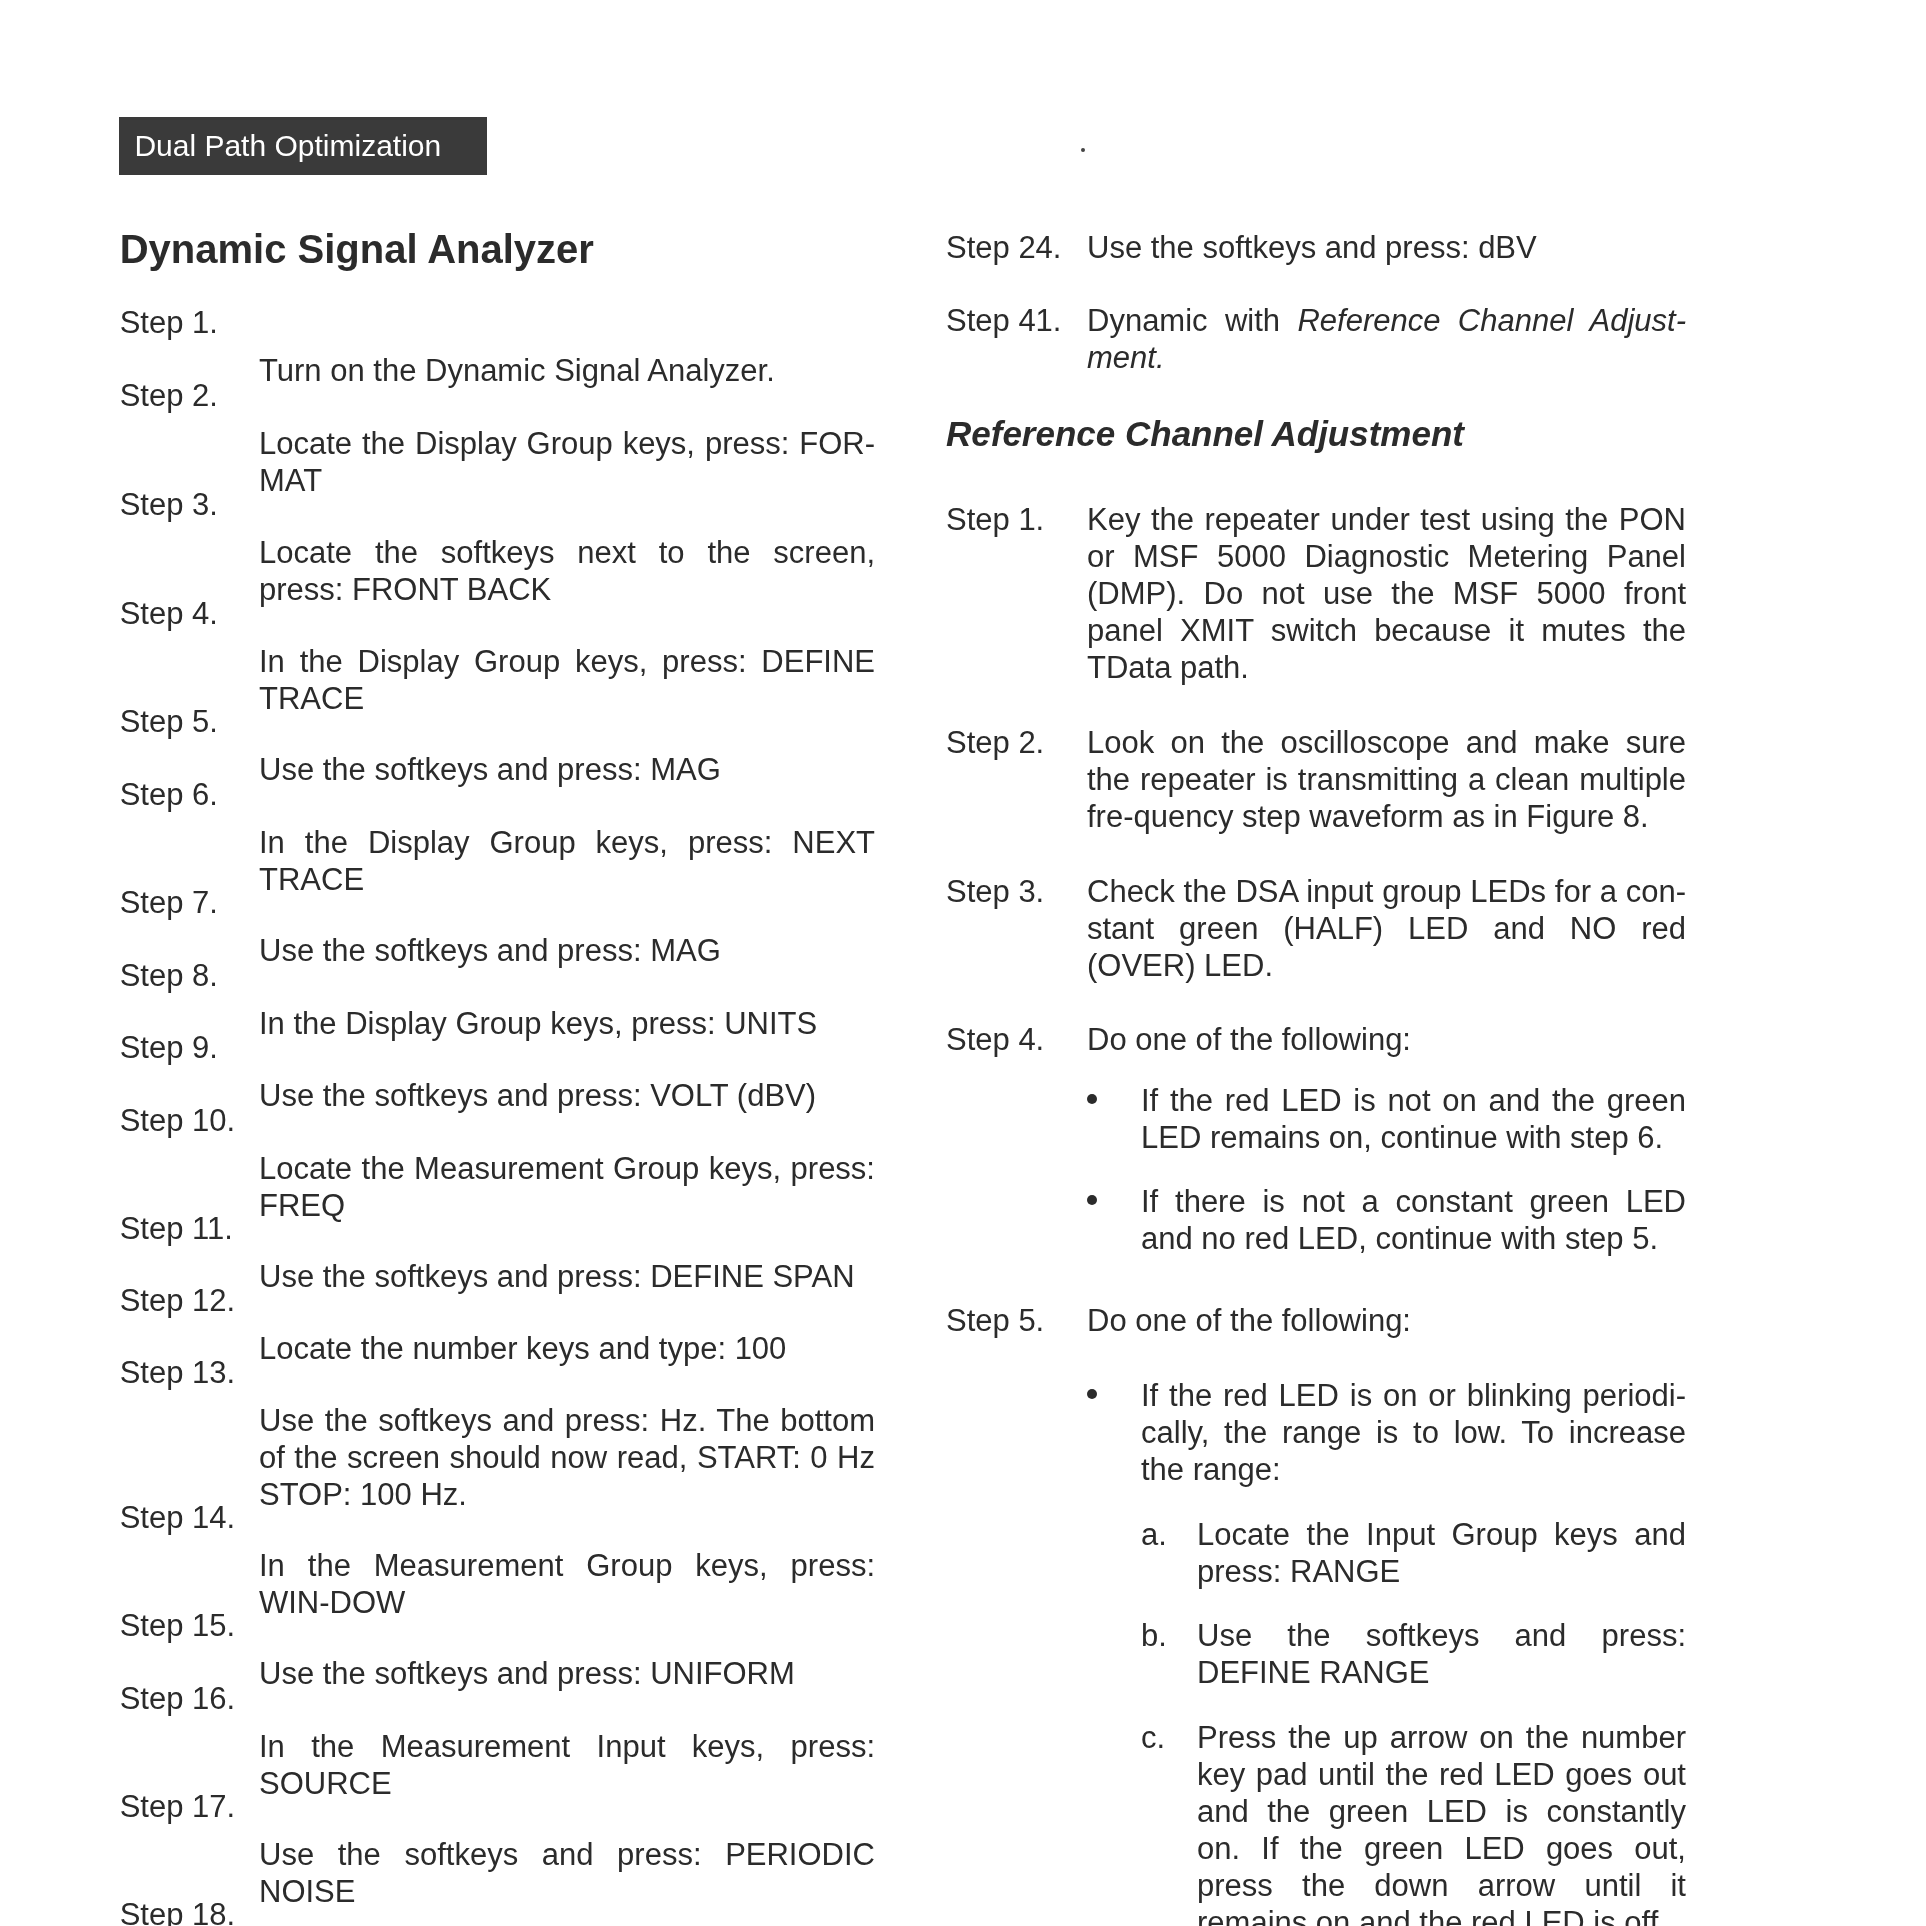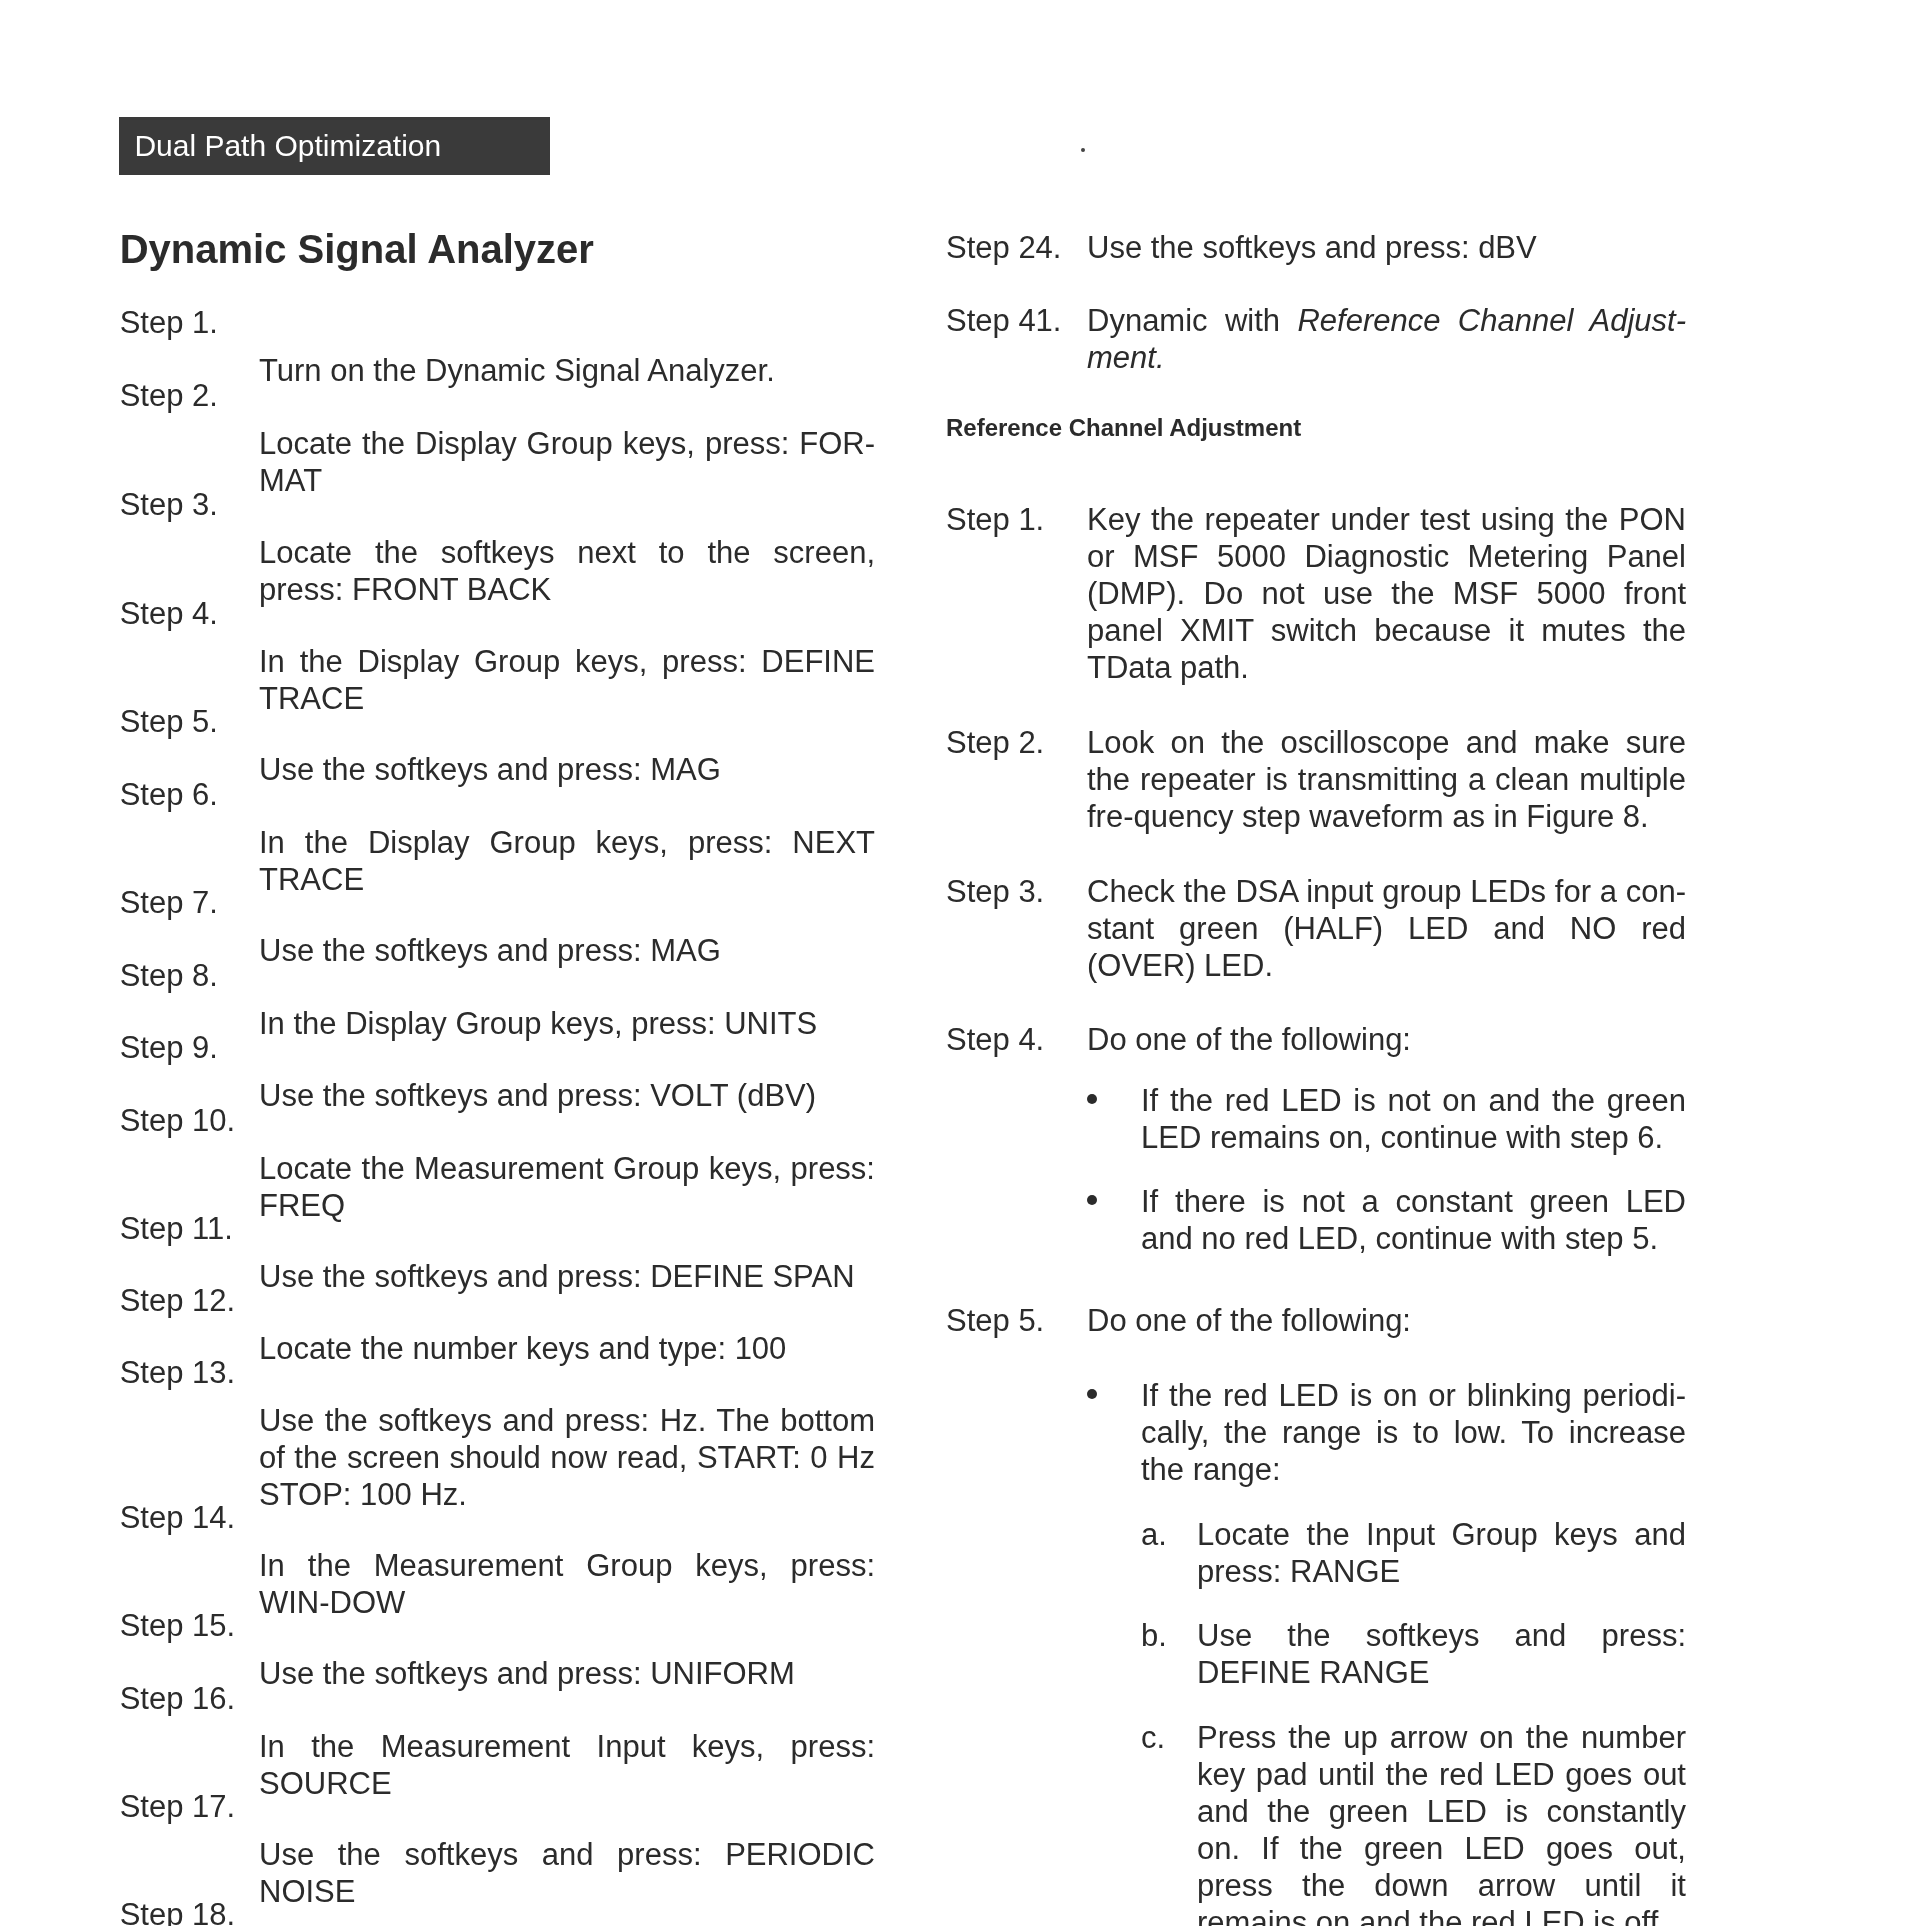--- a/index.html
+++ b/index.html
@@ -2,37 +2,37 @@
 <html style="font-size:6.2px"><head>
 <meta charset="utf-8">
 <style>
   html, body { margin: 0; padding: 0; background: #ffffff; }
   body {
     width: 1937px; height: 2553px; position: relative; overflow: hidden;
     font-family: "Liberation Sans", "DejaVu Sans", sans-serif;
     color: #2b2b2b;
   }
   .header-box {
-    position: absolute; left: 119px; top: 117px; width: 431px; height: 58px;
+    position: absolute; left: 119px; top: 117px; width: 368px; height: 58px;
     background: #3a3a3a; color: #ffffff;
     display: flex; align-items: center; padding-left: 15.4px; box-sizing: border-box;
     font-size: 30px; letter-spacing: 0px;
   }
   .stray-dot {
     position: absolute; left: 1081px; top: 148px; width: 3.9px; height: 3.9px;
     background: #444; border-radius: 50%;
   }
   .col { position: absolute; top: 0; }
   .col-left { left: 112px; width: 770px; }
   .col-right { left: 946px; width: 755px; }
   .section-title {
     position: absolute; font-weight: bold; white-space: nowrap; color: #2b2b2b;
   }
   .left-title { left: 7.7px; top: 227px; font-size: 40px; }
-  .right-title { left: 0px; top: 414px; font-size: 24px; }
+  .right-title { left: 0px; top: 414px; font-size: 35px; font-style: italic; }
   .step {
     position: absolute; left: 0; width: 100%;
     font-size: 31px; line-height: 37px;
   }
   .step .lbl { position: absolute; left: 0; top: 0; white-space: nowrap; }
   .step .txt { position: absolute; top: 0; text-align: justify; }
   .col-left .step .lbl { left: 7.7px; }
   .col-left .step .txt { left: 147px; width: 616px; margin-top: 48px; }
   .col-right .step .txt { left: 141px; width: 599px; }
   .bullet {

